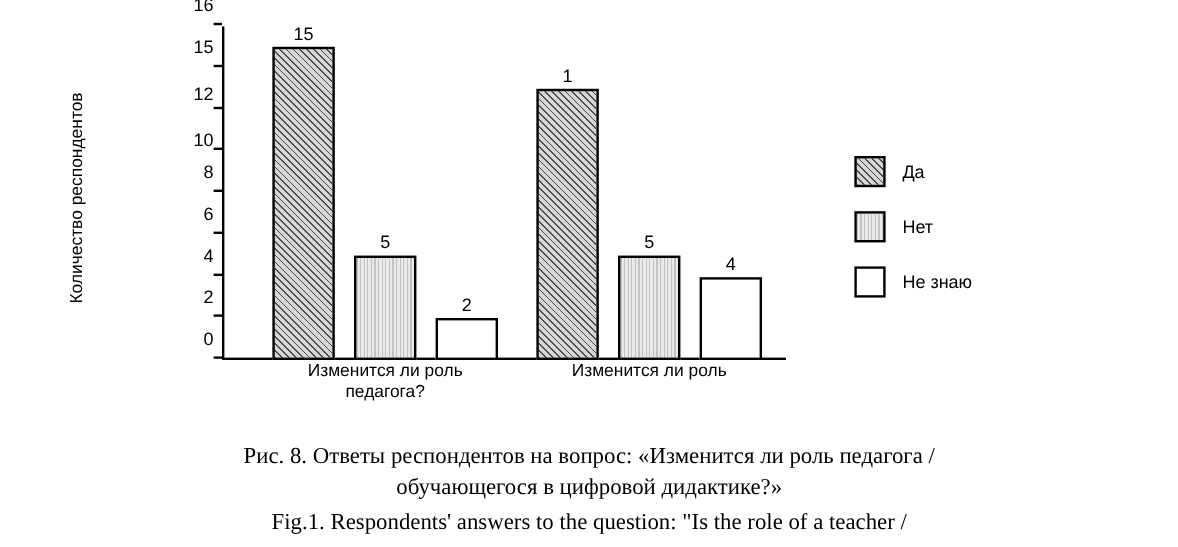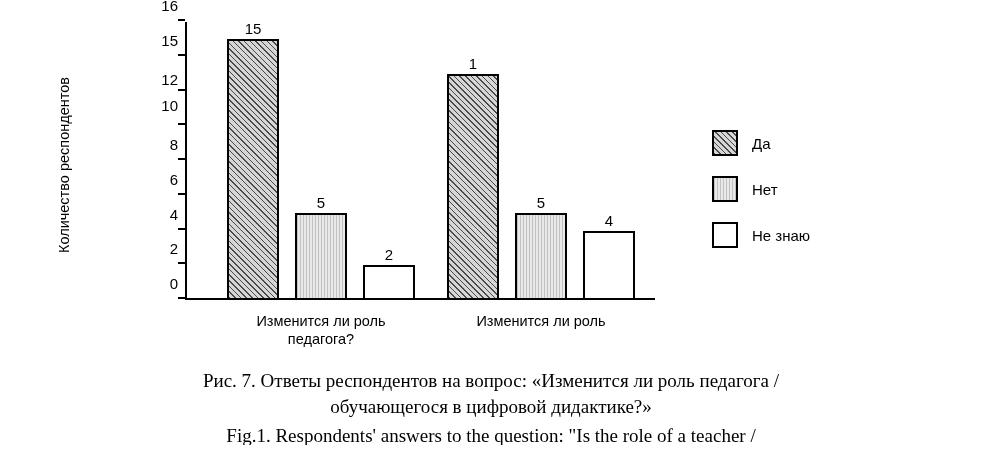--- a/index.html
+++ b/index.html
@@ -129,21 +129,20 @@
   }
   .fill-white {
     background-color: #ffffff;
   }
 
   .group-label {
     position: absolute;
     top: 100%;
     left: 50%;
     transform: translateX(-50%);
-    margin-top: 12px;
     width: 210px;
     text-align: center;
     font-family: "Liberation Sans", sans-serif;
     font-size: 14.5px;
     line-height: 1.25;
   }
 
   
   #legend {
     position: absolute;
@@ -211,21 +210,21 @@
       <div class="tick-label" style="bottom:0px;">0</div>
       <div class="tick-mark" style="bottom:0px;"></div>
       <div class="tick-label" style="bottom:34.75px;">2</div>
       <div class="tick-mark" style="bottom:34.75px;"></div>
       <div class="tick-label" style="bottom:69.5px;">4</div>
       <div class="tick-mark" style="bottom:69.5px;"></div>
       <div class="tick-label" style="bottom:104.25px;">6</div>
       <div class="tick-mark" style="bottom:104.25px;"></div>
       <div class="tick-label" style="bottom:139px;">8</div>
       <div class="tick-mark" style="bottom:139px;"></div>
-      <div class="tick-label" style="bottom:178px;">10</div>
+      <div class="tick-label" style="bottom:166px;">10</div>
       <div class="tick-mark" style="bottom:173.75px;"></div>
       <div class="tick-label" style="bottom:204px;">12</div>
       <div class="tick-mark" style="bottom:208.5px;"></div>
       <div class="tick-label" style="bottom:243.25px;">15</div>
       <div class="tick-mark" style="bottom:243.25px;"></div>
       <div class="tick-label" style="bottom:278px;">16</div>
       <div class="tick-mark" style="bottom:278px;"></div>
 
       <div class="bar fill-hatch" style="left:42px;width:52px;height:260.6px;">
         <span class="bar-value">15</span>
@@ -267,18 +266,18 @@
       </div>
       <div class="legend-row">
         <span class="legend-swatch fill-white"></span>
         <span class="legend-text">Не знаю</span>
       </div>
     </div>
 
   </div>
 
   <div id="captions">
-    <div class="caption-ru">Рис. 7. Ответы респондентов на вопрос: «Изменится ли роль педагога /</div>
+    <div class="caption-ru">Рис. 8. Ответы респондентов на вопрос: «Изменится ли роль педагога /</div>
     <div class="caption-ru">обучающегося в цифровой дидактике?»</div>
     <div class="caption-en">Fig.1. Respondents' answers to the question: "Is the role of a teacher /</div>
   </div>
 
 </div>
 
 </body></html>

